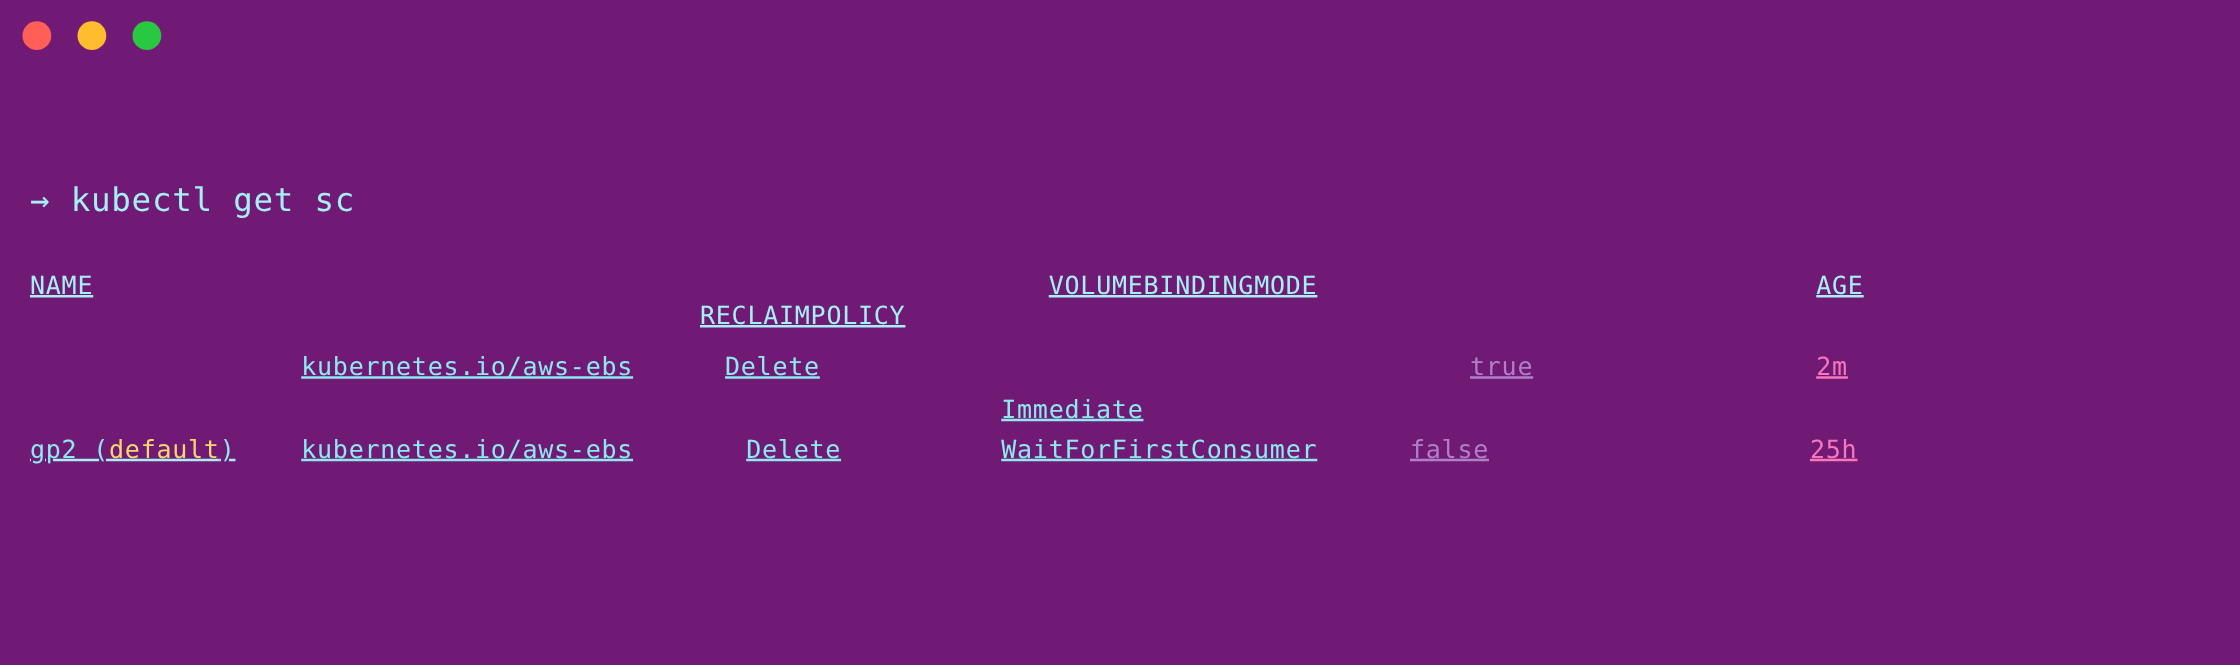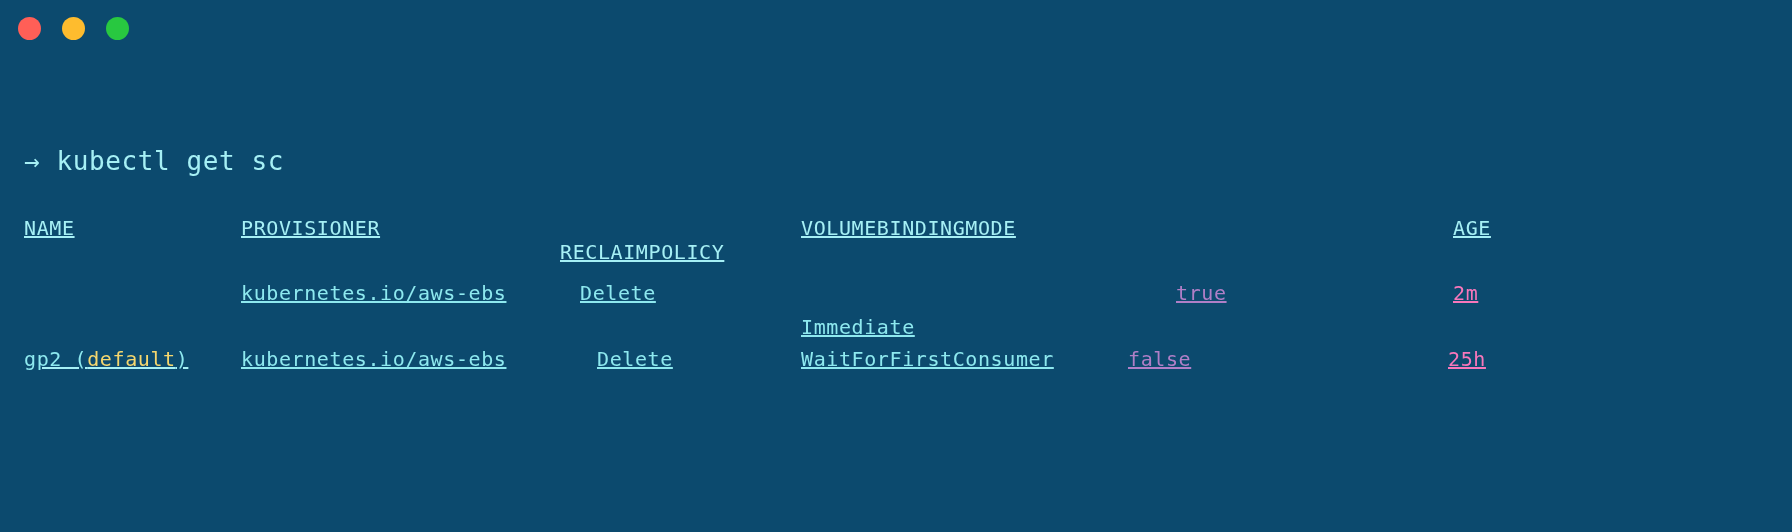--- a/index.html
+++ b/index.html
@@ -4,21 +4,21 @@
 <style>
   html, body {
     margin: 0;
     padding: 0;
     background: #04233c;
   }
   #terminal-window {
     position: relative;
     width: 1792px;
     height: 532px;
-    background: #0c4a6e;
+    background: #701a75;
     overflow: hidden;
     font-family: "DejaVu Sans Mono", "Liberation Mono", monospace;
   }
   
   #titlebar {
     position: absolute;
     left: 0; top: 0;
     width: 100%;
     height: 56px;
   }
@@ -67,21 +67,21 @@
   .prompt-arrow { color: #a6f0f5; }
   .prompt-cmd   { color: #a6f0f5; }
 
   .row-header { top: 215px; }
   .row-1      { top: 280px; }
   .row-2      { top: 346px; }
 
   .col-name     { left: 24px; }
   .col-prov     { left: 241px; }
   .col-reclaim  { left: 560px; margin-top: 24px; }
-  .col-vbm      { left: 801px; }
+  .col-vbm      { left: 839px; }
   .col-ave      { left: 1128px; }
   .col-age      { left: 1453px; }
 
   .r1-name    { left: 24px; }
   .r1-prov    { left: 241px; }
   .r1-reclaim { left: 580px; }
   .r1-vbm     { left: 801px; margin-top: 34px; }
   .r1-ave     { left: 1176px; }
   .r1-age     { left: 1453px; }
 
@@ -101,21 +101,20 @@
     <div class="dot" id="dot-close"></div>
     <div class="dot" id="dot-min"></div>
     <div class="dot" id="dot-max"></div>
   </div>
 
   <div id="terminal-body">
 
     <div class="line" id="prompt-line"><span class="prompt-arrow">→</span><span> </span><span class="prompt-cmd">kubectl get sc</span></div>
 
     <div class="cell hdr row-header col-name">NAME</div>
-    <div class="cell hdr row-header col-prov">PROVISIONER</div>
     <div class="cell hdr row-header col-reclaim">RECLAIMPOLICY</div>
     <div class="cell hdr row-header col-vbm">VOLUMEBINDINGMODE</div>
     <div class="cell hdr row-header col-age">AGE</div>
 
     <div class="cell val-cyan   row-1 r1-prov">kubernetes.io/aws-ebs</div>
     <div class="cell val-cyan   row-1 r1-reclaim">Delete</div>
     <div class="cell val-cyan   row-1 r1-vbm">Immediate</div>
     <div class="cell val-purple row-1 r1-ave">true</div>
     <div class="cell val-pink   row-1 r1-age">2m</div>
 

